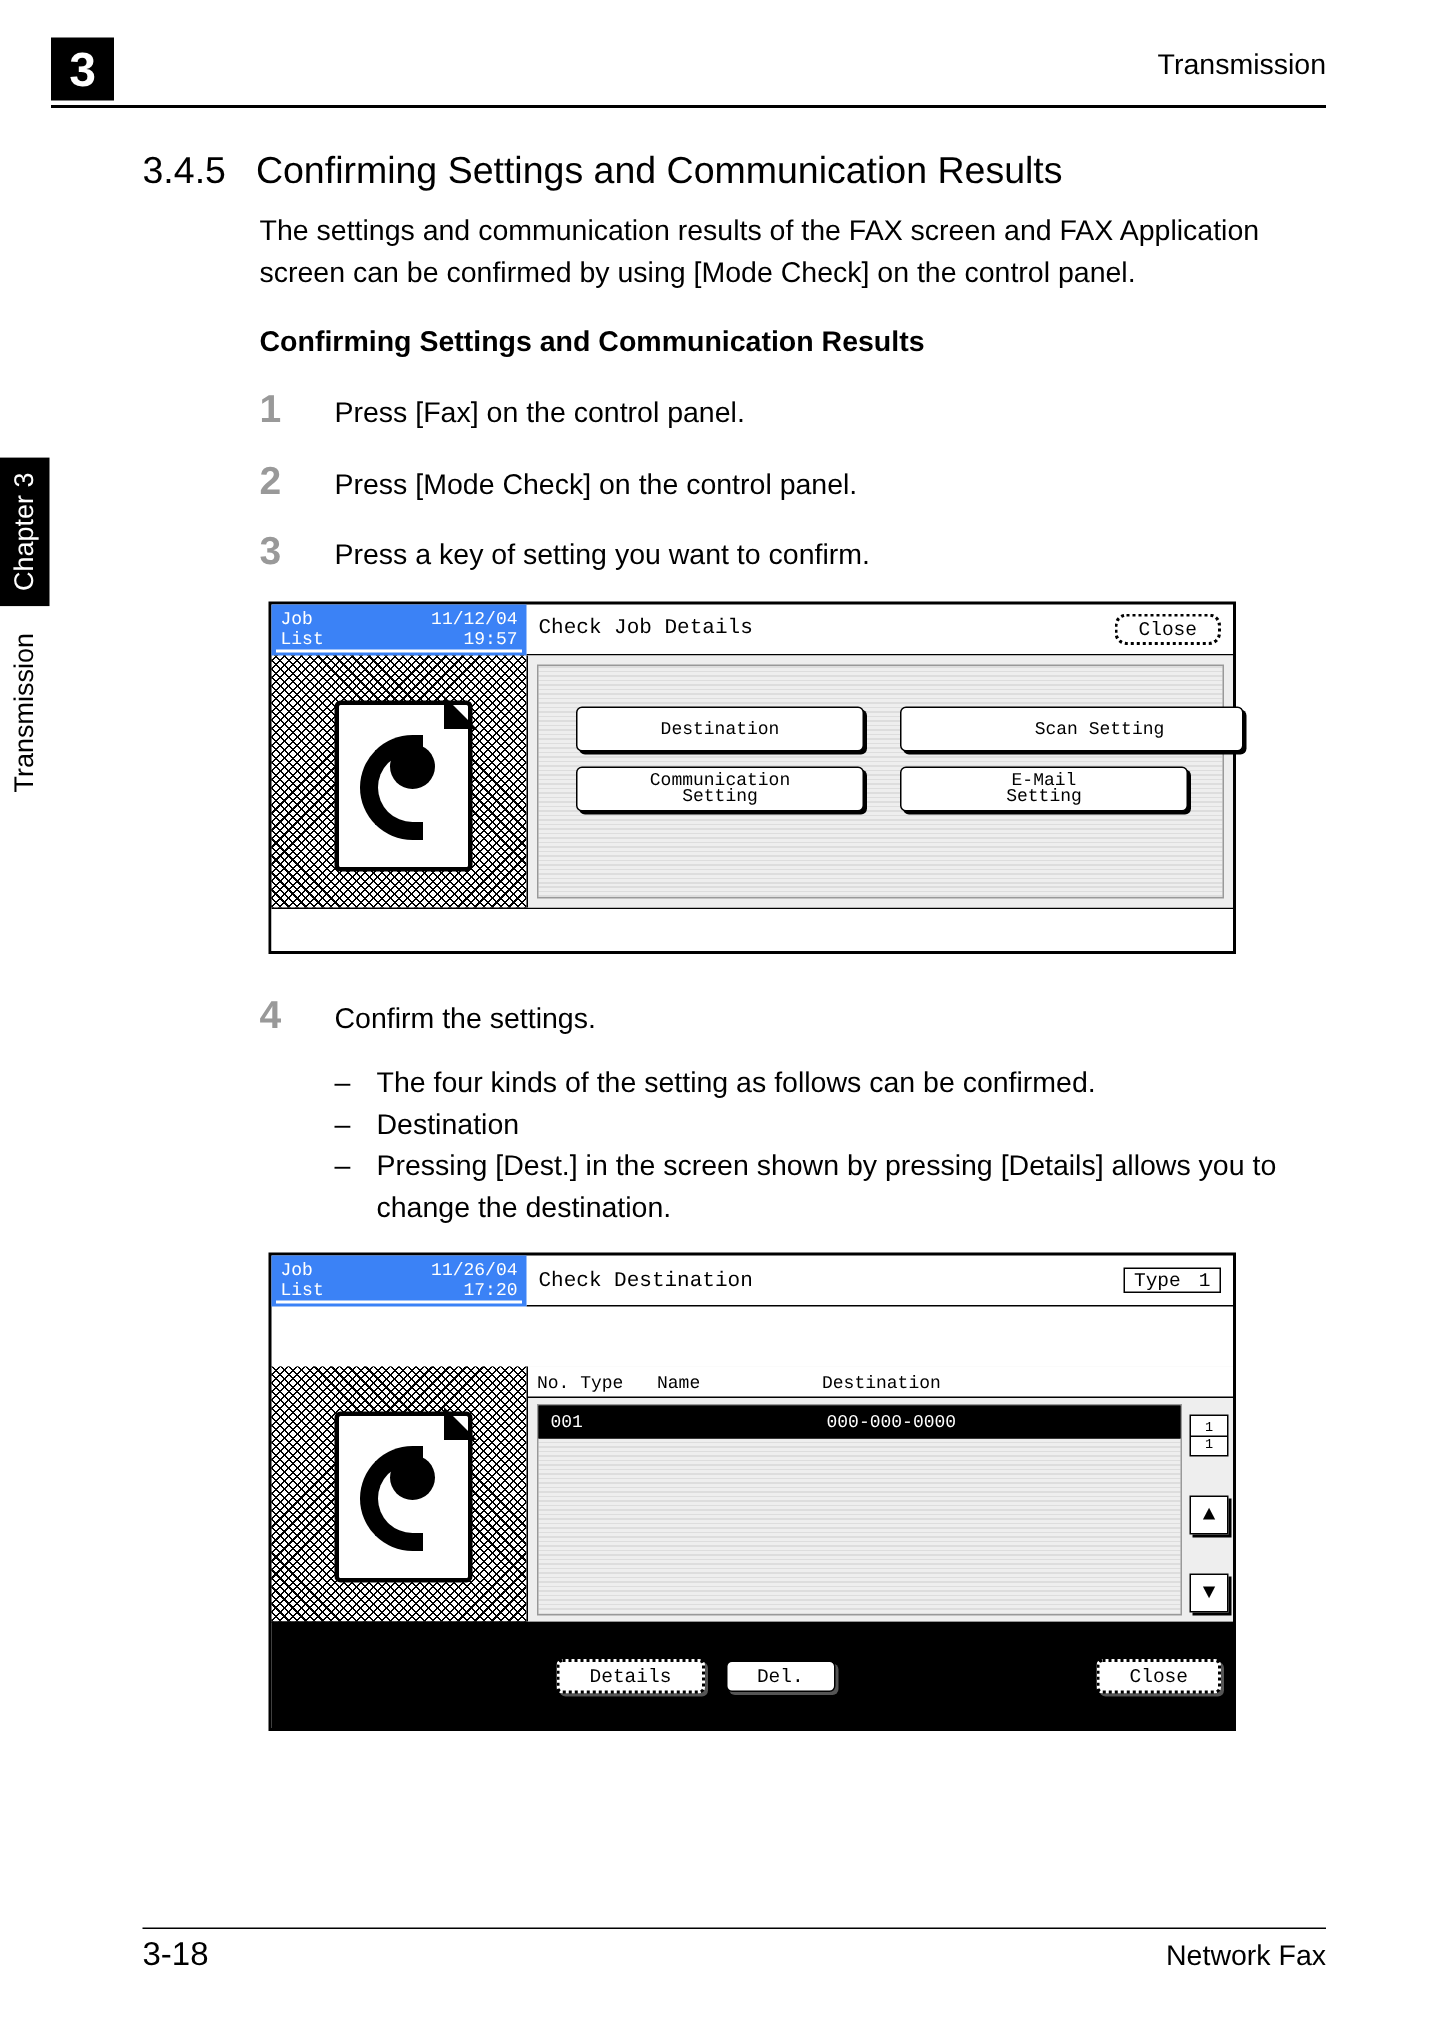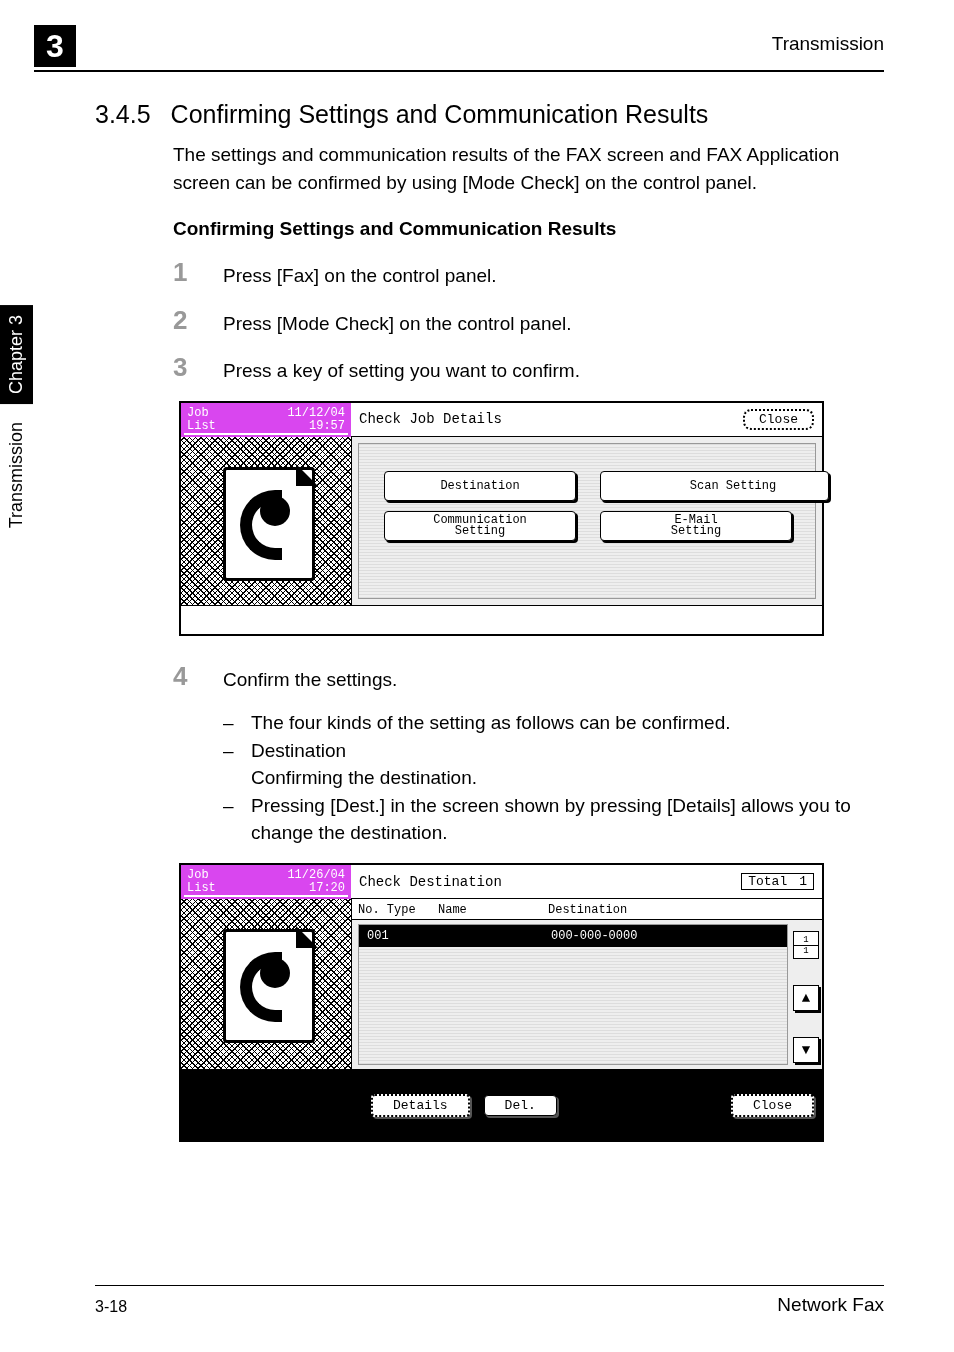--- a/index.html
+++ b/index.html
@@ -113,21 +113,21 @@
     box-sizing: border-box;
     font-family: "Courier New", monospace;
     margin-bottom: 26px;
   }
   .s1-top {
     display: flex;
     height: 34px;
   }
   .s1-joblist {
     width: 170px;
-    background: #d946ef;
+    background: #3b82f6;
     color: #fff;
     font-size: 12px;
     line-height: 13px;
     display: flex;
     align-items: center;
     justify-content: space-between;
     padding: 0 6px;
     box-sizing: border-box;
     position: relative;
   }
@@ -266,21 +266,21 @@
     padding: 0 8px;
     font-size: 14px;
     border-bottom: 1px solid #000;
   }
   .total-box {
     border:1px solid #000;
     padding:0 6px;
     font-size:13px;
     display:flex; gap:12px;
   }
-  .s2-body { display:flex; height:170px; }
+  .s2-body { display:flex; height:170px;margin-top:40px; }
   .s2-right {
     flex:1;
     border-left:1px solid #000;
     background:#eee;
     position:relative;
     display:flex;
     flex-direction:column;
   }
   .col-headers{
     display:flex;
@@ -343,21 +343,21 @@
   }
   .foot-btn.db{ border:2px dotted #000; }
   .s2-footer .push{margin-left:auto;}
 
   
   .footer-rule{
     position:absolute; left:95px; right:70px; bottom:66px;
     border-top:1.5px solid #000;
   }
   .footer-left{
-    position:absolute; left:95px; bottom:36px; font-size:16px;
+    position:absolute; left:95px; bottom:36px; font-size:22px;
   }
   .footer-right{
     position:absolute; right:70px; bottom:36px; font-size:19px;
   }
 </style>
 </head>
 <body>
 
 <div class="page-num-badge">3</div>
 <div class="header-right">Transmission</div>
@@ -431,39 +431,38 @@
 
   <div class="bullets">
     <div class="row">
         <span class="dash">–</span>
         <span class="txt">The four kinds of the setting as follows can be confirmed.</span>
       </div>
     <div class="row">
         <span class="dash">–</span>
         <span class="txt">Destination</span>
       </div>
-    <div class="indent">Confirming the destination.</div>
     <div class="row">
         <span class="dash">–</span>
         <span class="txt">Pressing [Dest.] in the screen shown by pressing [Details] allows you to change the destination.</span>
       </div>
   </div>
 
   <div class="screen2">
     <div class="s1-top">
       <div class="s1-joblist">
         <span class="jl-label">Job
 List</span>
         <span class="jl-time">11/26/04
 17:20</span>
       </div>
       <div class="s2-titlebar">
         <span>Check Destination</span>
         <span class="total-box">
-          <span>Total</span>
+          <span>Type</span>
           <span>1</span>
         </span>
       </div>
     </div>
     <div class="s2-body">
       <div class="s1-left">
         <div class="doc-icon">
           <div class="hook"></div>
             <div class="dot"></div>
         </div>

